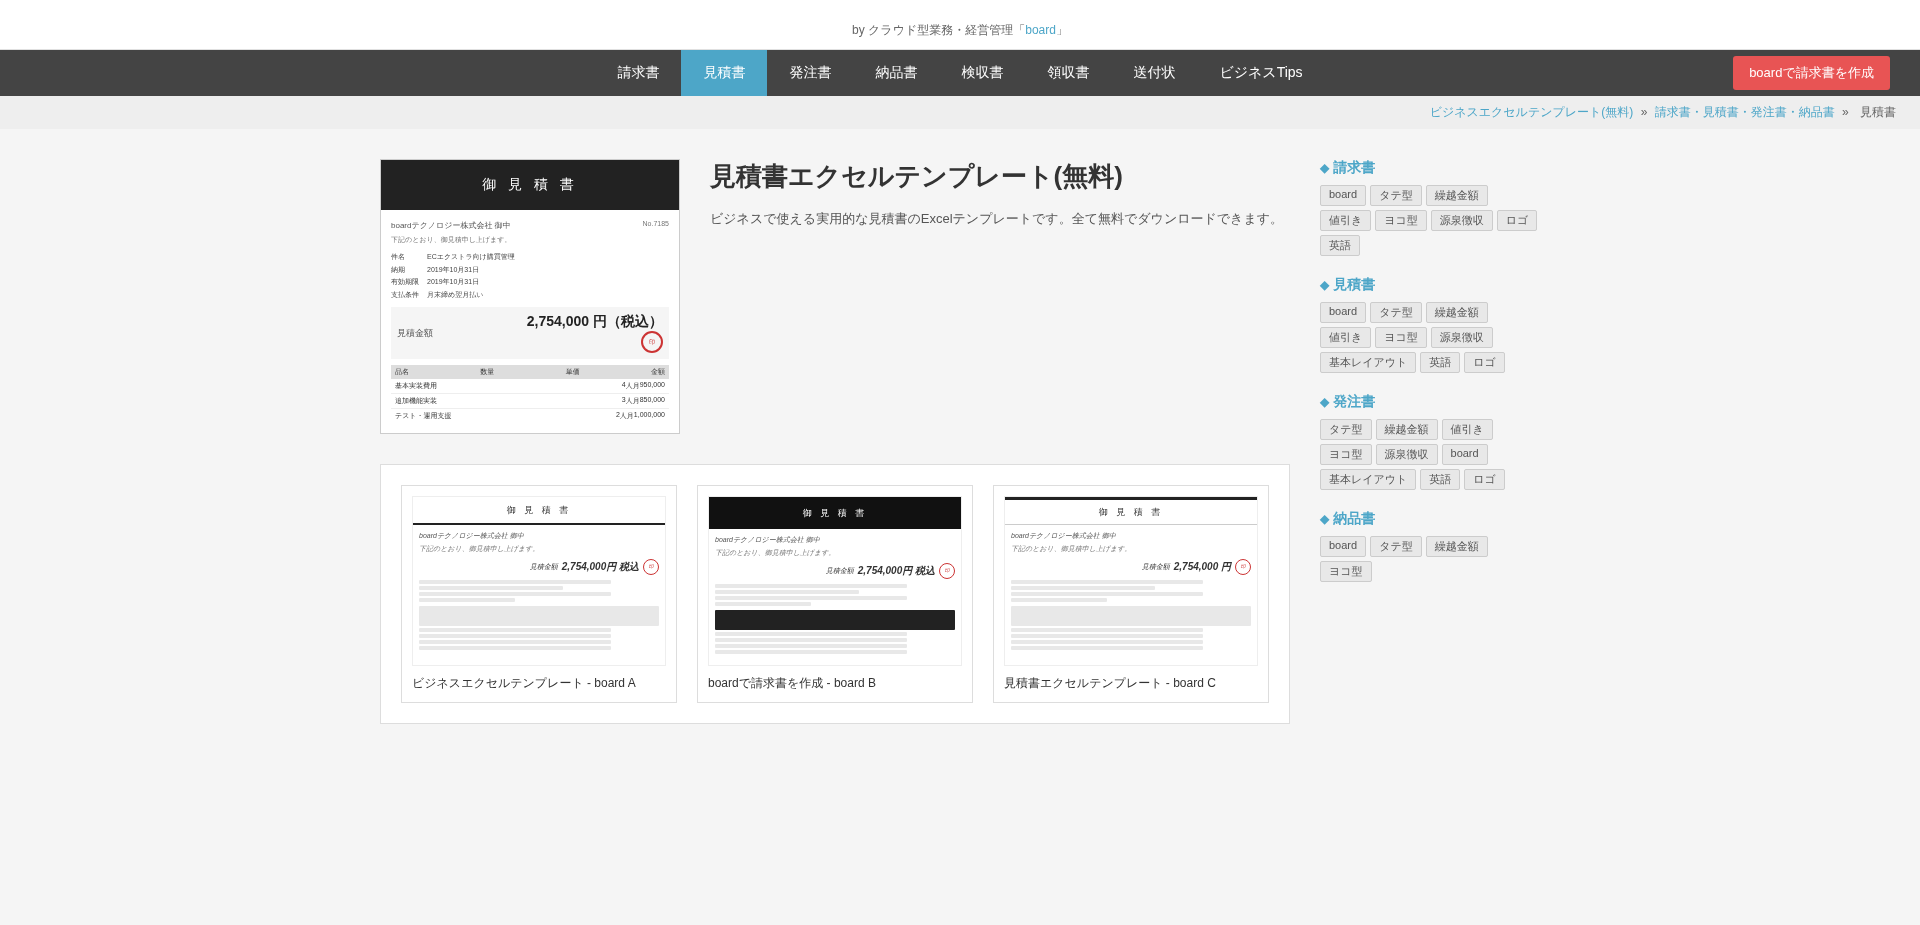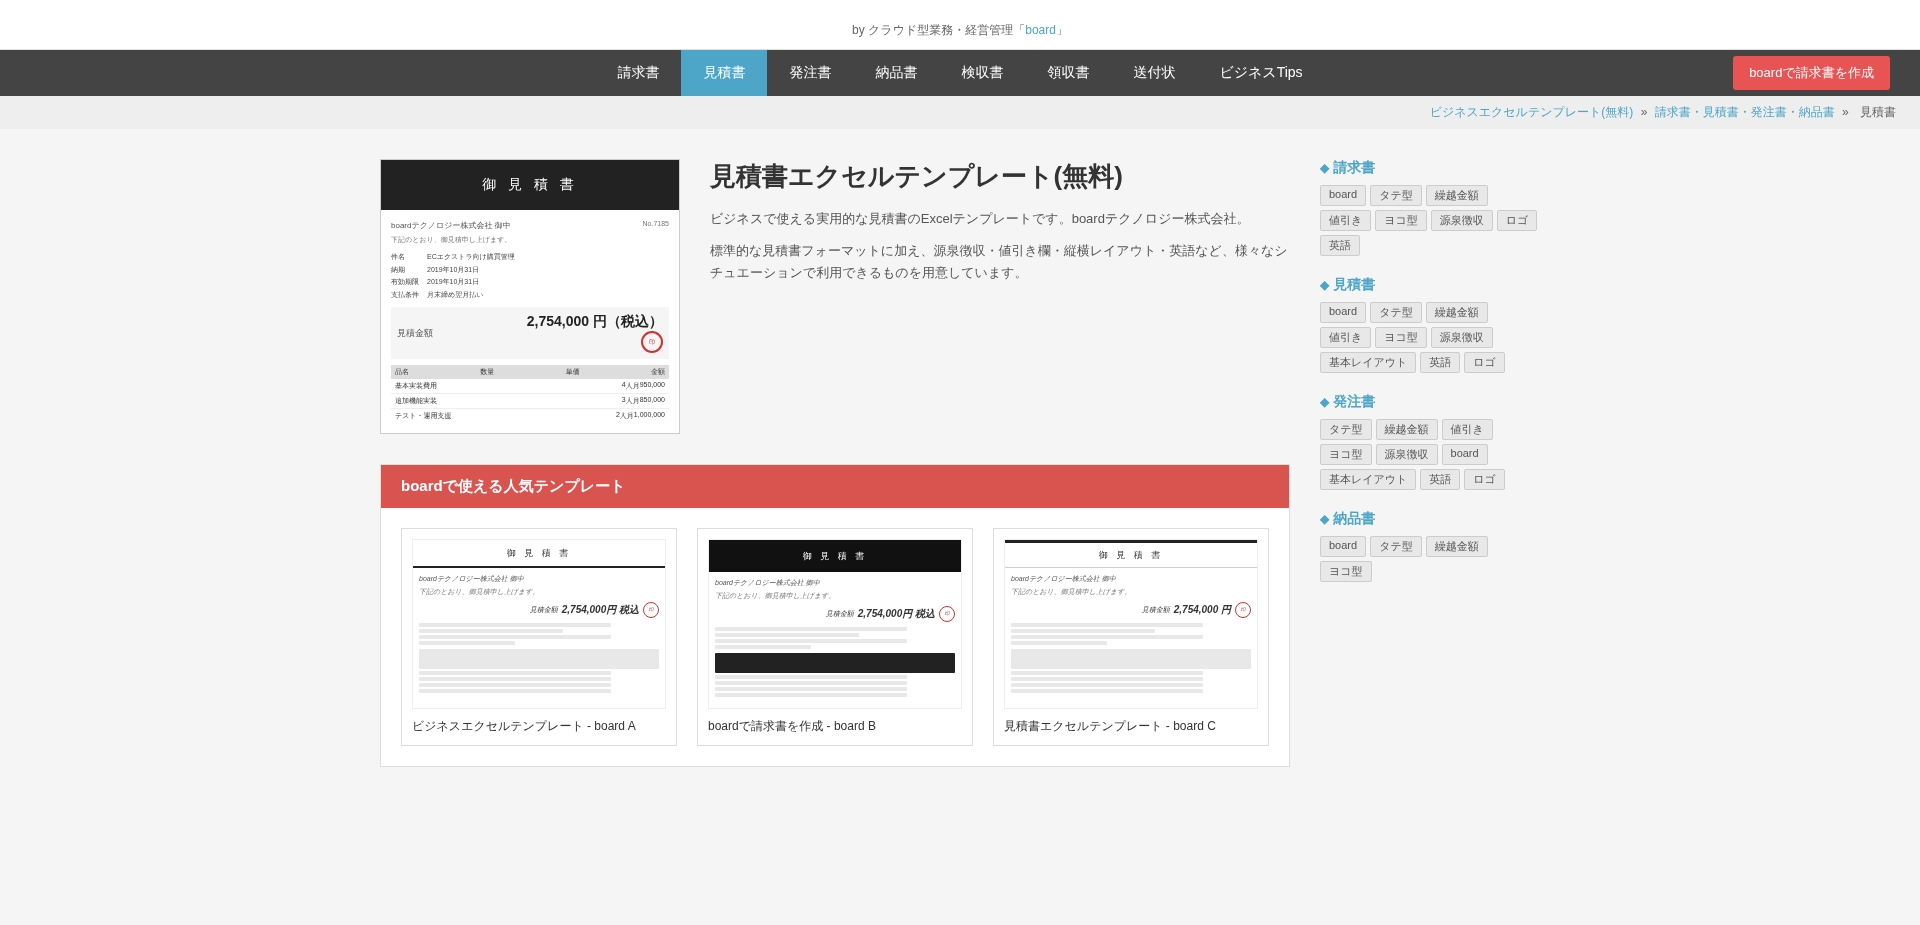--- a/index.html
+++ b/index.html
@@ -168,27 +168,25 @@
               <span style="flex:2;">テスト・運用支援</span>
                 <span>2</span>
                 <span>人月</span>
                 <span>1,000,000</span>
             </div>
           </div>
         </div>
       </div>
       <div class="hero-text">
         <h1>見積書エクセルテンプレート(無料)</h1>
-        <p>ビジネスで使える実用的な見積書のExcelテンプレートです。boardテクノロジー株式会社。</p>
-        <p>標準的な見積書フォーマットに加え、源泉徴収・値引き欄・縦横レイアウト・英語など、様々なシチュエーションで利用できるものを用意しています。</p>
+        <p>ビジネスで使える実用的な見積書のExcelテンプレートです。全て無料でダウンロードできます。</p>
       </div>
     </div>
 
     <div class="popular-section">
-      <div class="popular-header">boardで使える人気テンプレート</div>
       <div class="popular-grid">
 
         <div class="template-card">
           <div class="template-card-img">
             <div class="tc-header" style="background:#fff;color:#333;border-bottom:2px solid #222;height:28px;font-size:9px;letter-spacing:3px;display:flex;align-items:center;justify-content:center;">御 見 積 書</div>
             <div class="tc-body" style="padding:6px;">
               <div style="font-size:7px;color:#555;margin-bottom:3px;">boardテクノロジー株式会社 御中</div>
               <div style="font-size:7px;color:#777;margin-bottom:5px;">下記のとおり、御見積申し上げます。</div>
               <div style="display:flex;justify-content:flex-end;align-items:center;gap:4px;margin-bottom:5px;">
                 <span style="font-size:7px;">見積金額</span>

